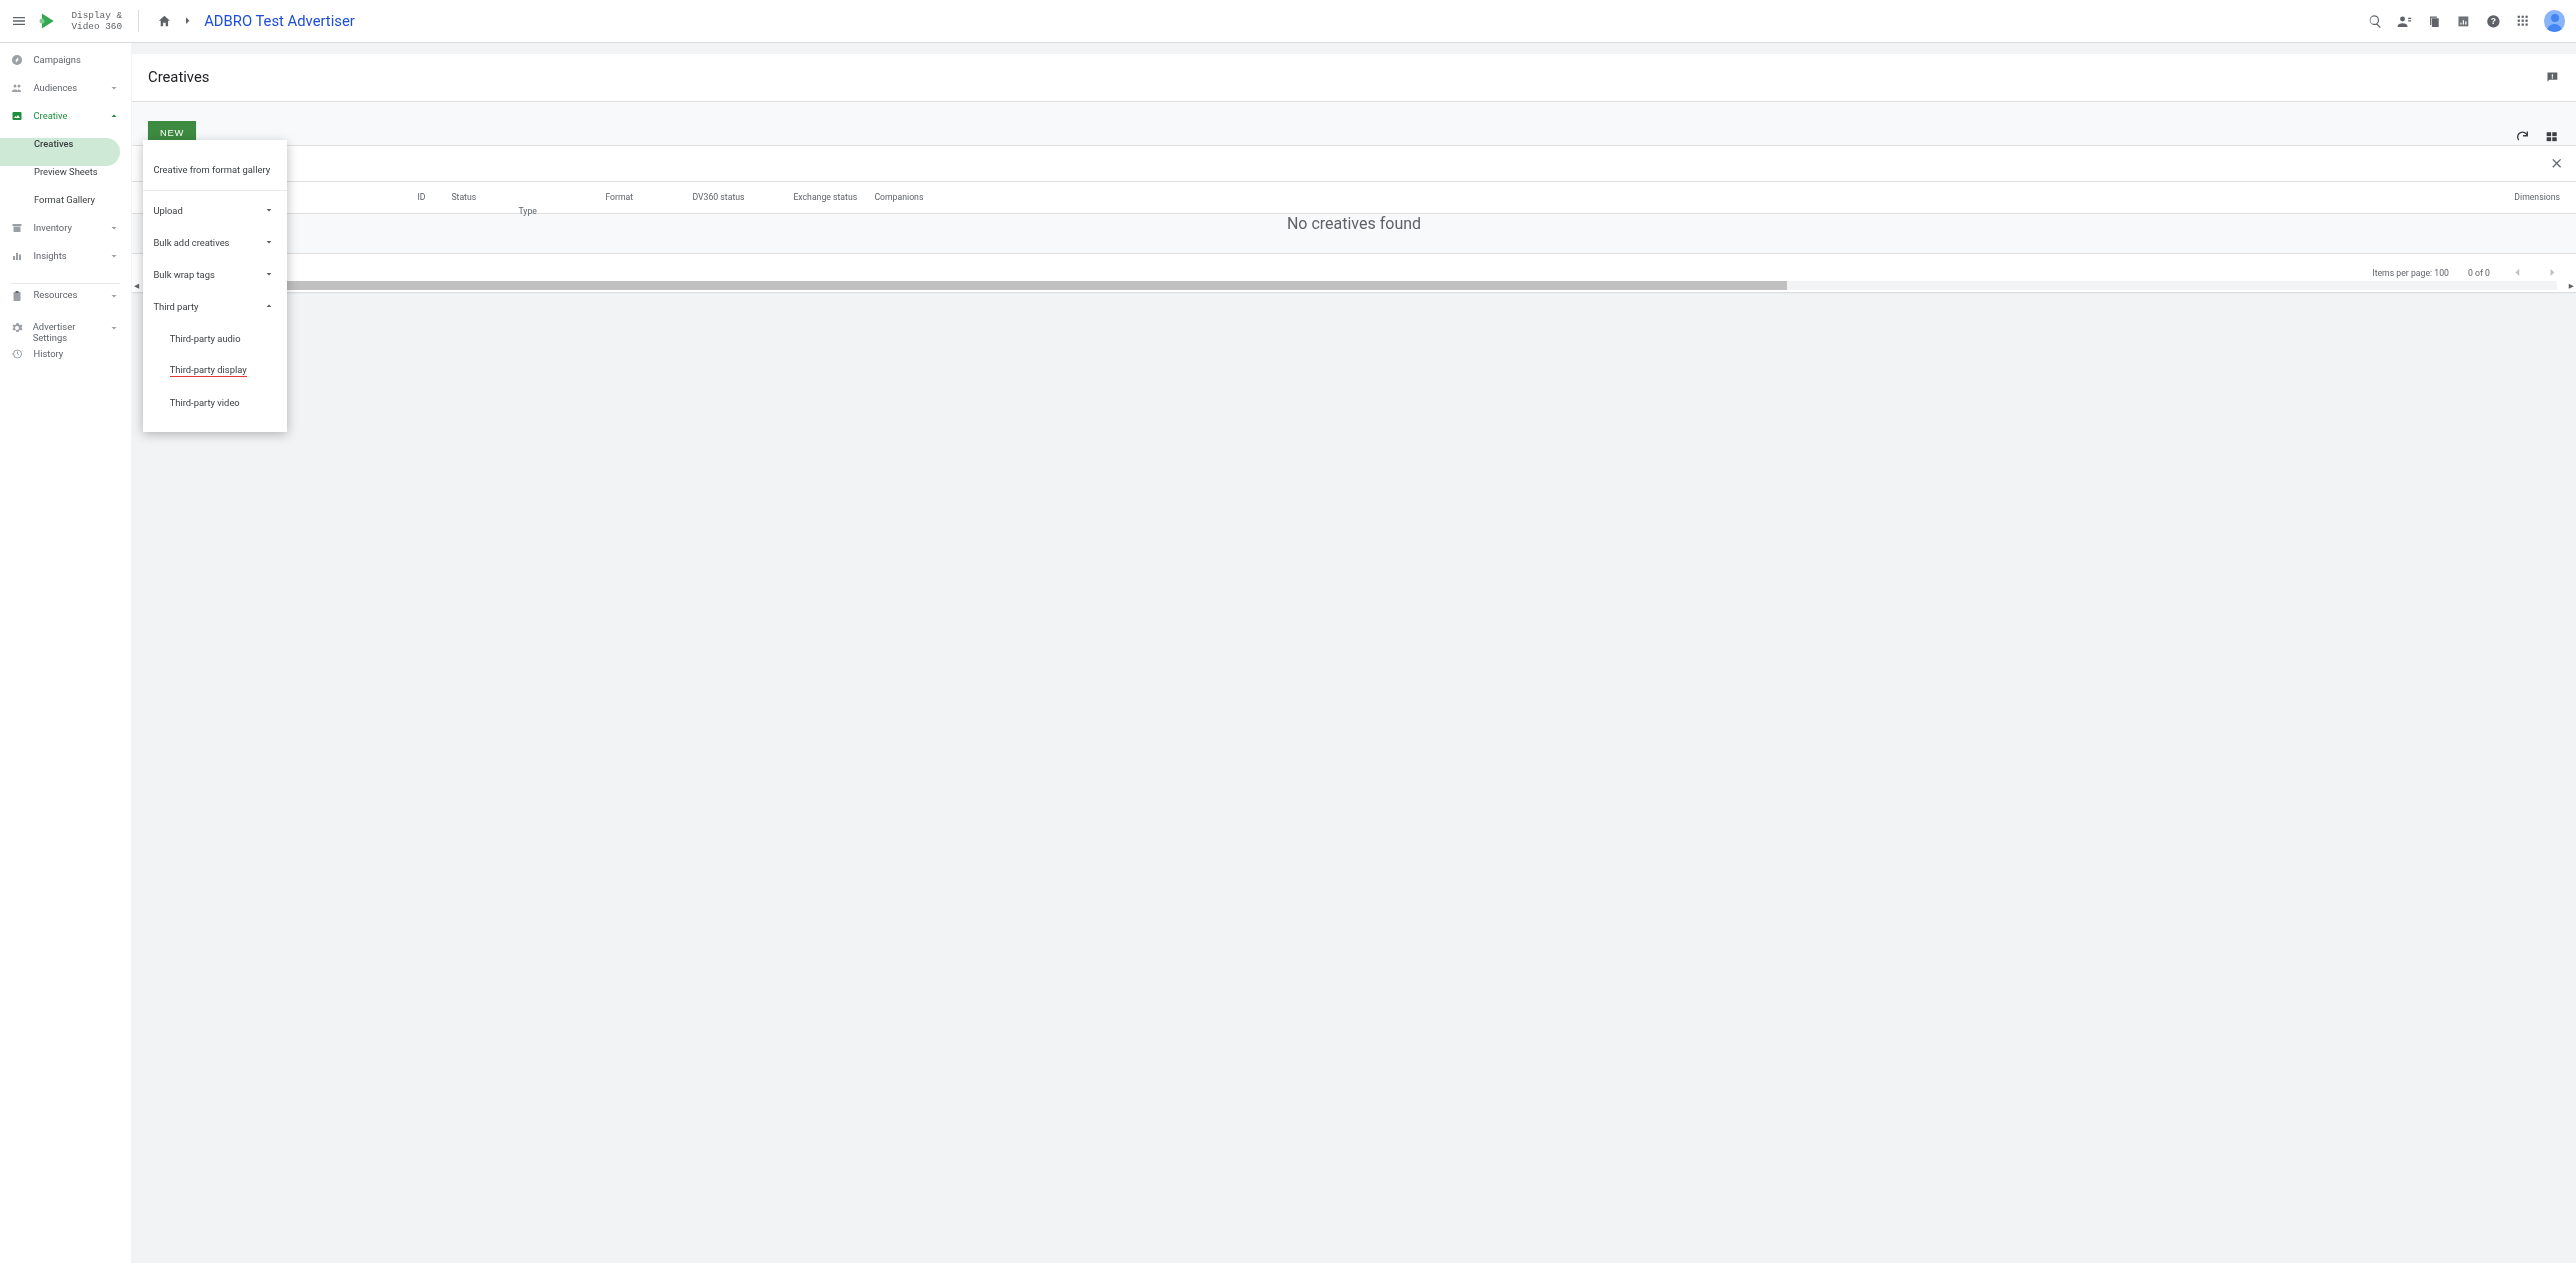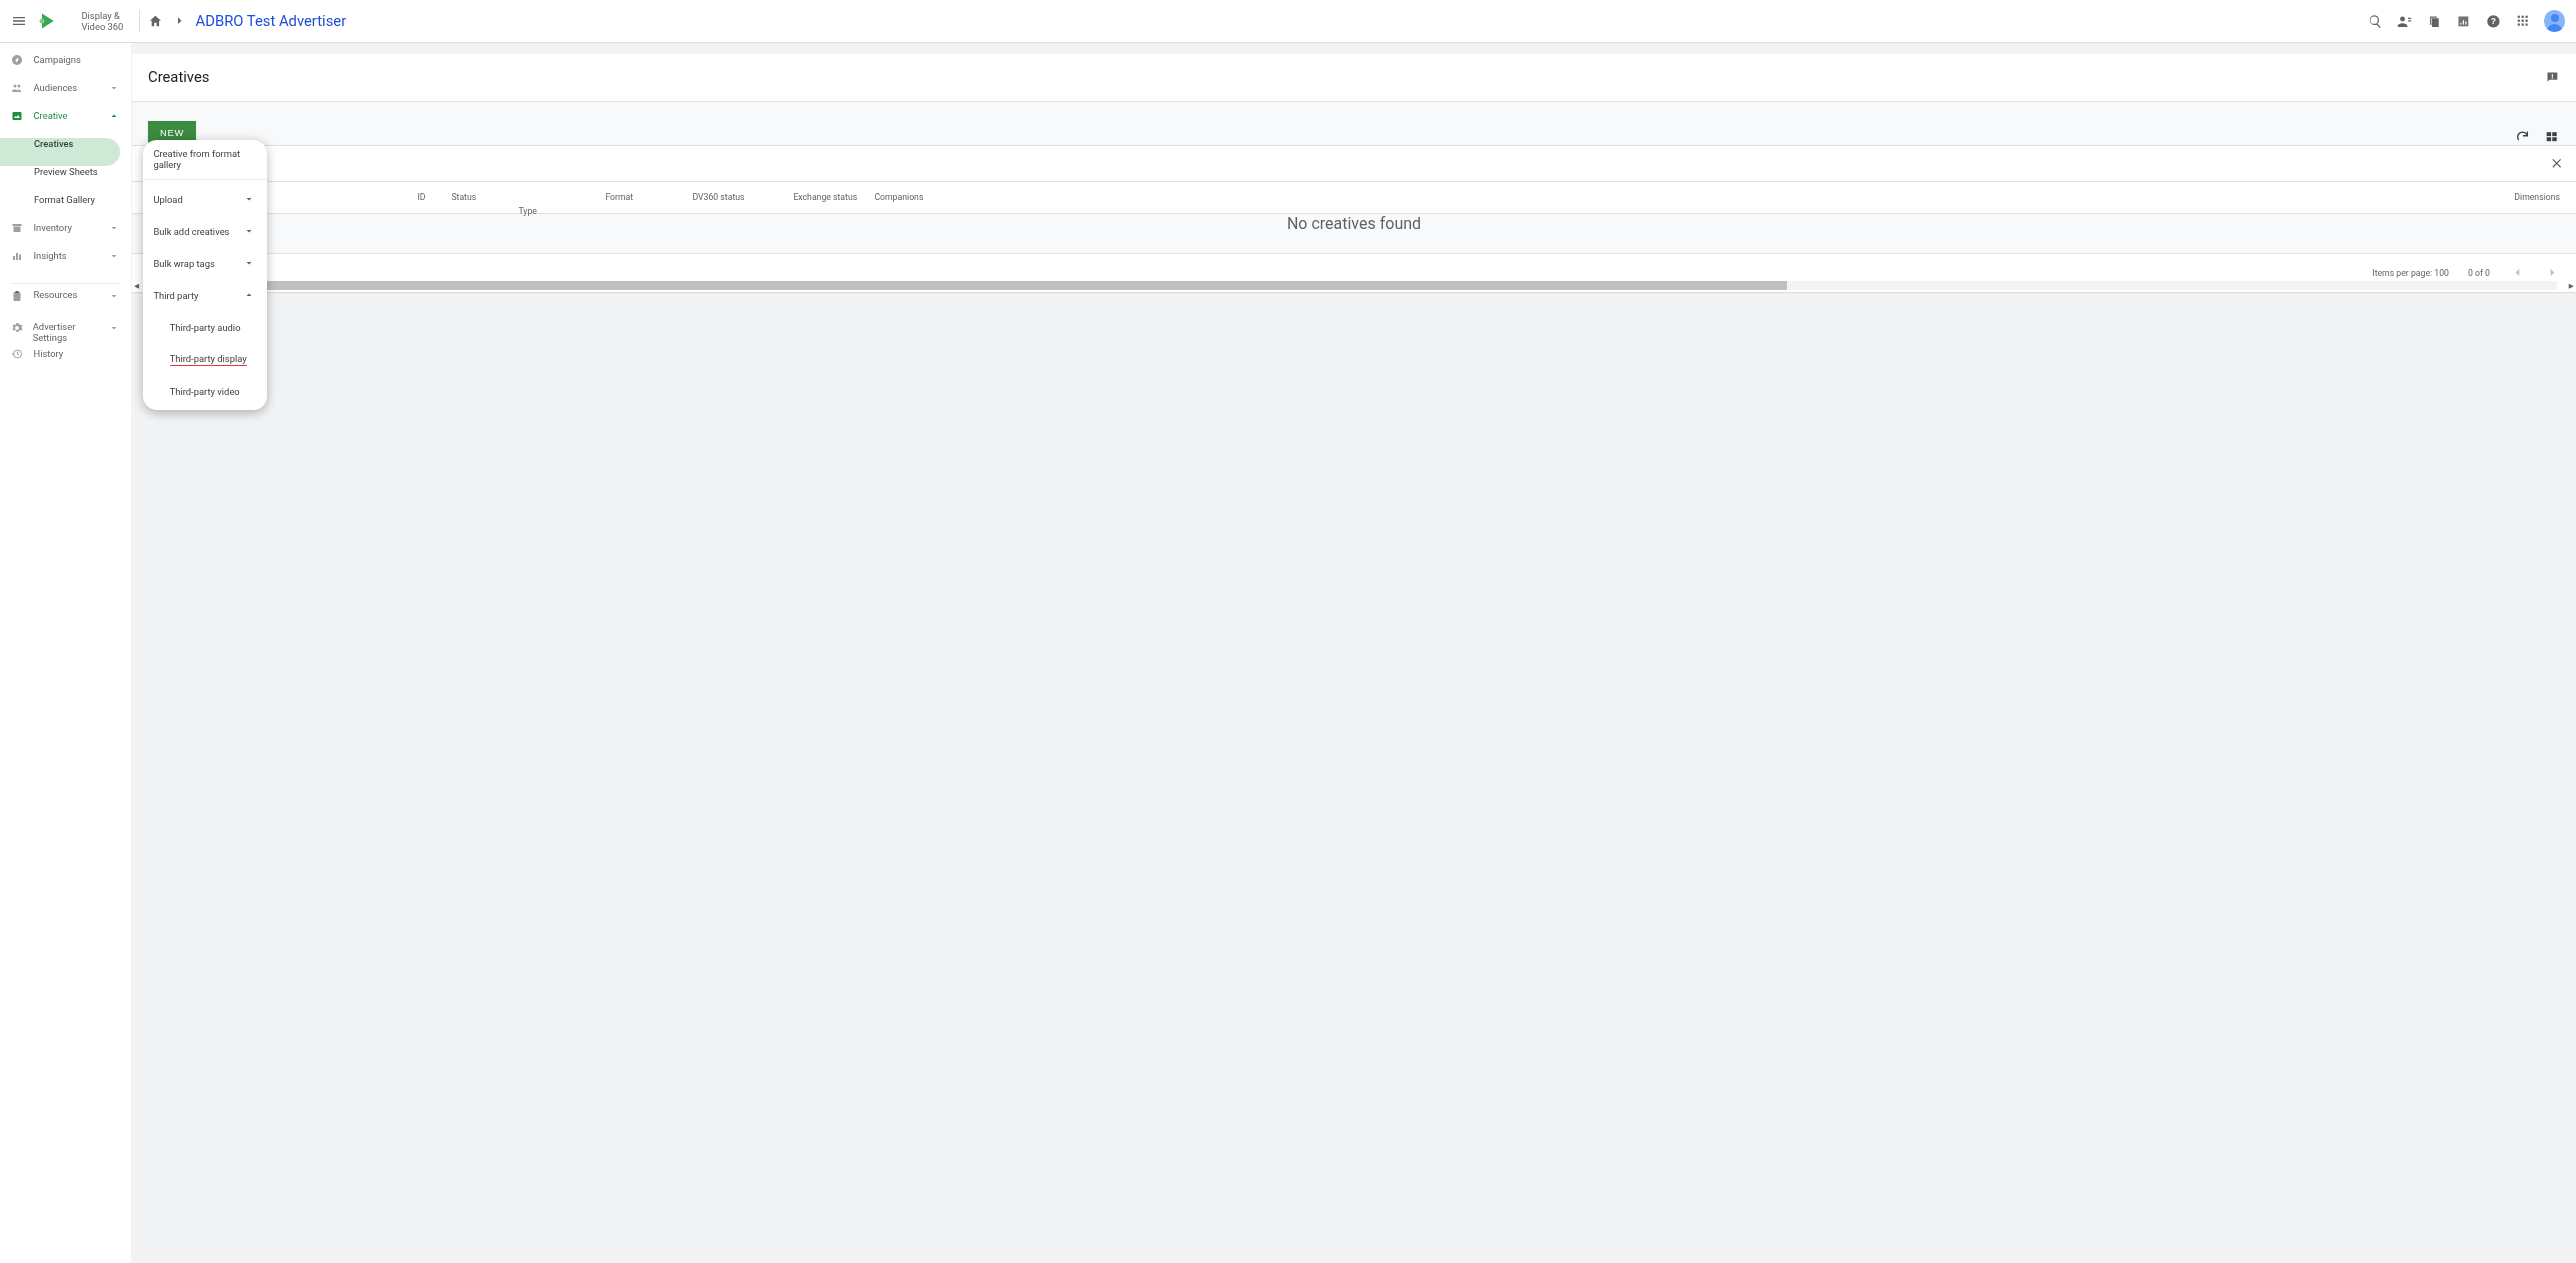--- a/index.html
+++ b/index.html
@@ -5,21 +5,21 @@
   * { box-sizing: border-box; margin: 0; padding: 0; }
   html, body { height: 100%; font-family: Roboto, Arial, sans-serif; color: #3c4043; background: #fff; }
   svg { display: block; }
 
   
   .appbar {
     display: flex; align-items: center; height: 43px; padding: 0 10.7px;
     border-bottom: 0.7px solid #dadce0;
   }
   .appbar .hamburger { width: 16px; height: 16px; color:#5f6368; cursor:pointer; margin-right: 10.7px; display:flex; align-items:center; justify-content:center; }
-  .logo-chunk { display:flex; align-items:center; gap:24px; padding-right: 16px; border-right: 0.7px solid #dadce0; margin-right: 7px; }
+  .logo-chunk { display:flex; align-items:center; gap:14px; padding-right: 16px; border-right: 0.7px solid #dadce0; margin-right: 17px; font-family: Liberation Mono, monospace; }
   .dv-logo { width: 20px; height: 20px; }
   .logo-text { font-size: 9.4px; color:#5f6368; line-height: 1.2; }
   .breadcrumb-home { width:16px; height:16px; color:#5f6368; cursor:pointer; display:flex; align-items:center; justify-content:center;}
   .breadcrumb-sep { color:#5f6368; margin: 0 9.4px; display:flex; align-items:center; justify-content:center;}
   .page-advertiser { font-size: 14.8px; color:#1d4ed8; }
   .appbar-spacer { flex:1; }
   .appbar-actions { display:flex; align-items:center; gap: 13.4px; }
   .tool-icon { width:16px; height:16px; color:#5f6368; cursor:pointer; display:flex; align-items:center; justify-content:center;}
   .avatar { width:21.5px; height:21.5px; border-radius:50%; background:#8ab4f8; position:relative; cursor:pointer; overflow:hidden;}
   .avatar::before{ content:""; position:absolute; width:8px; height:8px; border-radius:50%; background:#4285f4; top:3.4px; left:6.7px;}
@@ -51,21 +51,21 @@
 
   .thead-row { display:flex; height:32px; align-items:center; font-size:8.7px; color:#5f6368; border-bottom:0.7px solid #e0e0e0; padding-left:32px; background:#fff;}
   .th { padding: 0 5.4px; }
   .th-name{ flex: 0 0 248px;} .th-id{flex:0 0 34px;} .th-status{flex:0 0 67px;} .th-type{flex:0 0 87px;margin-top:28px;} .th-format{flex:0 0 87px;} .th-dv{flex:0 0 101px;} .th-ex{flex:0 0 81px;} .th-comp{flex:0 0 87px;} .th-dim{flex:1; text-align:right; padding-right:16px;}
 
   .empty-row { height:39px; display:flex; justify-content:center; background:#f8f9fa; color:#5f6368; font-size:16px;}
   .pager-row { height:39px; display:flex; align-items:center; justify-content:flex-end; gap:19px; padding-right:16px; font-size:8.7px; color:#5f6368; border-top: 0.7px solid #e0e0e0; background:#fff;}
   .pager-arrow { width:16px; height:16px; cursor:pointer; color:#bdc1c6; display:flex;align-items:center;justify-content:center;}
 
   
-  .menu { position:absolute; top:38px; left:10.7px; width:124px; background:#fff; box-shadow: 0 2.7px 10.7px rgba(0,0,0,.28); border-radius:14px; padding: 3px 0; z-index:50;}
+  .menu { position:absolute; top:38px; left:10.7px; width:144px; background:#fff; box-shadow: 0 2.7px 10.7px rgba(0,0,0,.28); border-radius:0; padding: 14px 0; z-index:50;}
   .menu-item { display:flex; align-items:center; height:32px; padding:0 10.7px; font-size:9.4px; color:#3c4043; cursor:pointer;}
   .menu-item .chev { margin-left:auto; width:13.4px;height:13.4px; display:flex;align-items:center;justify-content:center; color:#5f6368;}
   .menu-divider{height:0.7px; background:#e8eaed; margin:4px 0;}
   .menu-sub { padding-left:27px; color:#3c4043; font-size:9.4px; height:32px; display:flex; align-items:center; cursor:pointer;}
   .underline-red{ border-bottom: 1.3px solid #e53935; padding-bottom:0.7px;}
 
   
   .hscroll { height:12px; background:#fff; display:flex; align-items:center; position:absolute; bottom:0; left:0; right:0;}
   .hscroll-track{ flex:1; height:9.4px; background:#f1f3f4; margin:0 9.4px; position:relative;}
   .hscroll-thumb{ position:absolute; left:0; top:0; height:100%; width:68%; background:#c0c0c0;}

